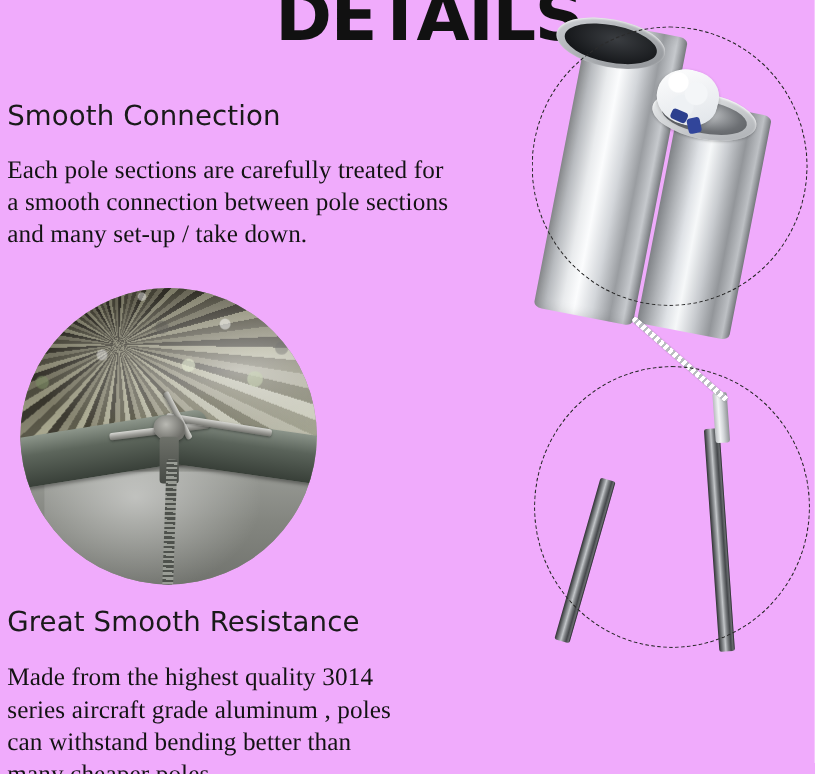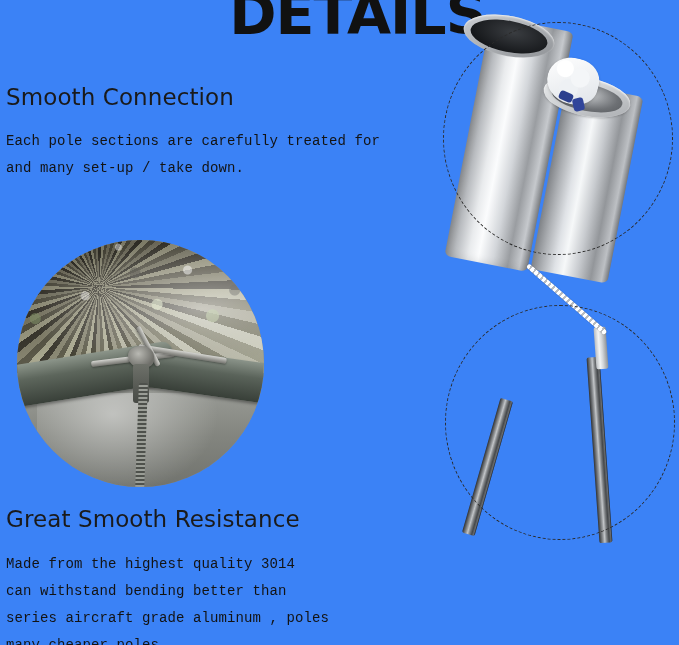--- a/index.html
+++ b/index.html
@@ -13,21 +13,21 @@
     position: relative;
     overflow: hidden;
     font-family: "DejaVu Sans", sans-serif;
     color: #111111;
     -webkit-font-smoothing: antialiased;
   }
 
   .page {
     position: absolute;
     inset: 0;
-    background: #3b82f6;
+    background: #f0abfc;
   }
 
   
   .title {
     position: absolute;
     left: 0;
     top: -14px;
     width: 679px;
     text-align: center;
     font-family: "DejaVu Sans", sans-serif;
@@ -47,23 +47,23 @@
     font-family: "DejaVu Sans", sans-serif;
     font-weight: 400;
     font-size: 23px;
     color: #1a1a1a;
     letter-spacing: 0.1px;
     white-space: nowrap;
     line-height: 1.15;
   }
   .bodytext {
     position: absolute;
-    font-family: Liberation Mono, monospace;
+    font-family: Liberation Serif, serif;
     font-weight: 400;
-    font-size: 14px;
+    font-size: 21px;
     line-height: 27px;
     color: #131313;
     letter-spacing: 0.1px;
   }
   .bodytext span { display: block; white-space: nowrap; }
 
   #smooth-heading { left: 6px;  top: 84px; }
   #smooth-body    { left: 6px;  top: 128px; width: 430px; }
   #bending-heading{ left: 6px;  top: 506px; }
   #bending-body   { left: 6px;  top: 551px; width: 430px; }
@@ -320,41 +320,42 @@
 </head>
 <body>
 
 <div class="page">
 
   <div class="title" id="page-title">DETAILS</div>
 
   <div class="heading" id="smooth-heading">Smooth Connection</div>
   <div class="bodytext" id="smooth-body">
     <span>Each pole sections are carefully treated for</span>
+    <span>a smooth connection between pole sections</span>
     <span>and many set-up / take down.</span>
   </div>
 
   <div class="photo-circle" id="tent-photo">
     <div class="tent-ground"></div>
     <div class="tent-body"></div>
     <div class="tent-fly-left"></div>
     <div class="tent-fly-right"></div>
     <div class="pole pole-a"></div>
     <div class="pole pole-b"></div>
     <div class="pole pole-c"></div>
     <div class="pole-knot"></div>
     <div class="tent-tab"></div>
     <div class="tent-zipper"></div>
   </div>
 
   <div class="heading" id="bending-heading">Great Smooth Resistance</div>
   <div class="bodytext" id="bending-body">
     <span>Made from the highest quality 3014</span>
+    <span>series aircraft grade aluminum , poles</span>
     <span>can withstand bending better than</span>
-    <span>series aircraft grade aluminum , poles</span>
     <span>many cheaper poles.</span>
   </div>
 
   <div class="clip-wrap" id="tube-art">
     <div class="tube tube-back"></div>
     <div class="tube-back-rim"></div>
     <div class="tube-back-bore"></div>
     <div class="tube tube-front"></div>
     <div class="tube-front-rim"></div>
     <div class="tube-front-bore"></div>

